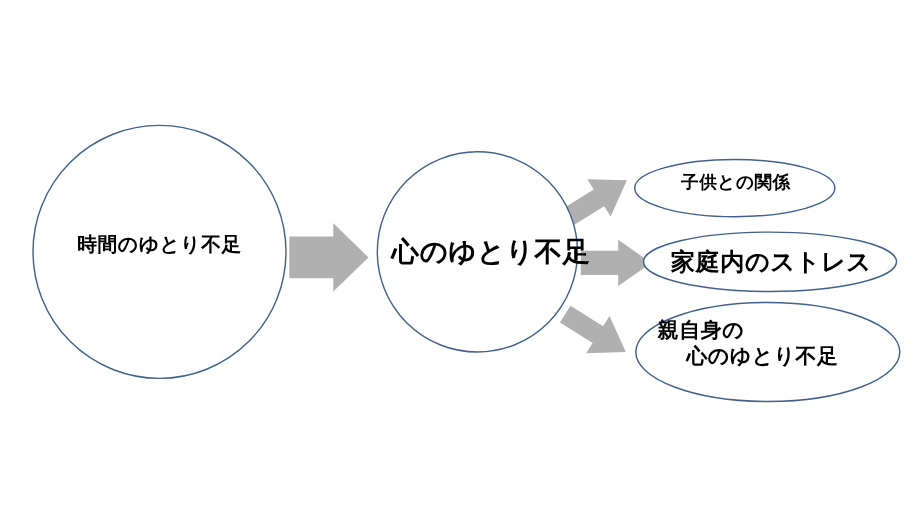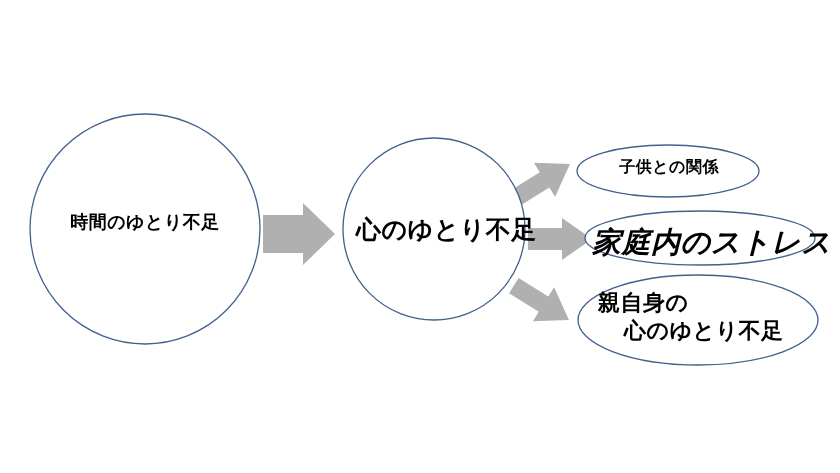--- a/index.html
+++ b/index.html
@@ -57,29 +57,28 @@
     left: 586px;
     top: 157px;
     width: 166px;
     font-size: 16px;
     text-align: center;
   }
   #label-outcome-1 {
     left: 592px;
     top: 224px;
     width: 218px;
-    font-size: 29px;
+    font-size: 22px;
     text-align: center;
-    font-style: italic;
   }
   #label-outcome-2 {
     left: 598px;
     top: 289px;
     width: 214px;
-    font-size: 22px;
+    font-size: 19px;
     text-align: left;
   }
   #label-outcome-2 .line-2 {
     display: block;
     padding-left: 26px;
   }
 </style>
 </head>
 <body>
 

